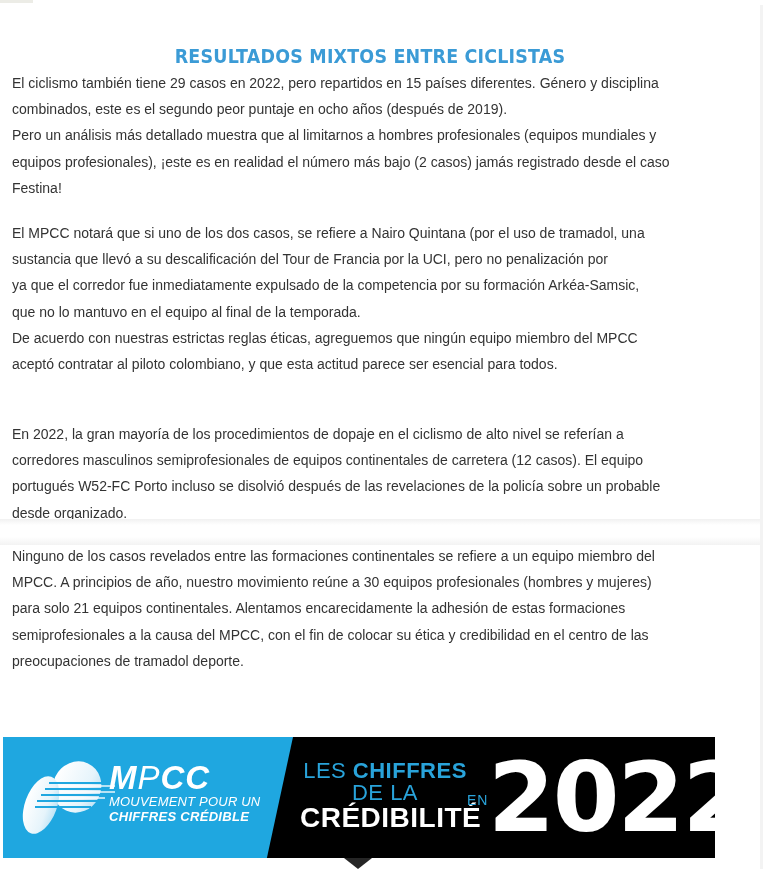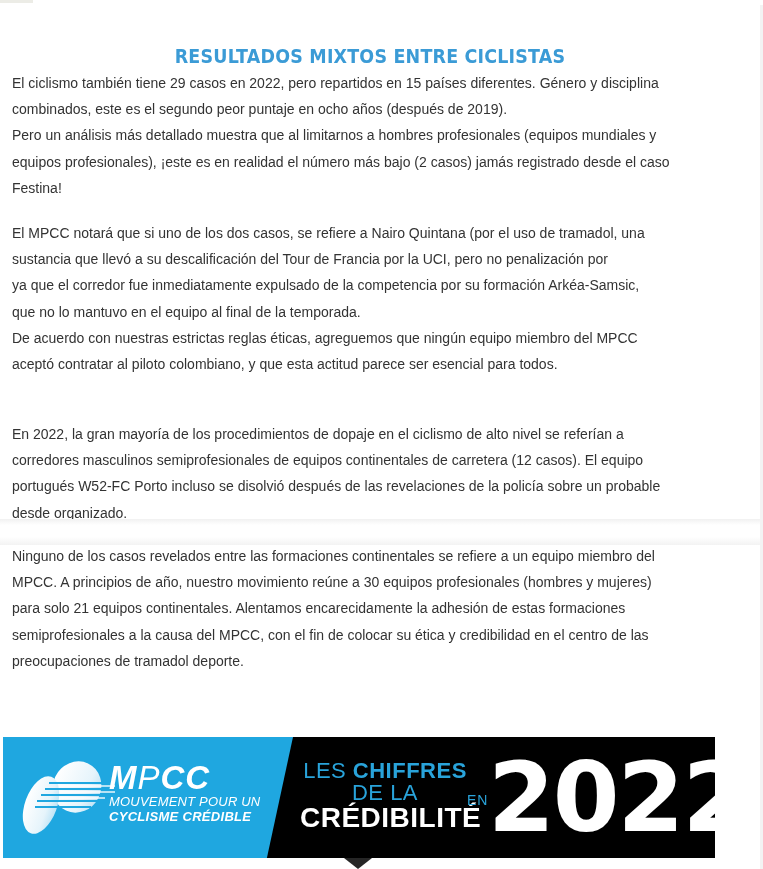--- a/index.html
+++ b/index.html
@@ -134,21 +134,21 @@
       <line x1="40" y1="33" x2="96" y2="33"></line>
       <line x1="40" y1="39" x2="86" y2="39"></line>
     </g>
   </svg>
 
   <div class="logo-text">
     <div class="logo-big">
       <span>M</span><span class="thin">P</span><span>CC</span>
     </div>
     <div class="logo-sub1">MOUVEMENT POUR UN</div>
-    <div class="logo-sub2">CYCLISME CRÉDIBLE</div>
+    <div class="logo-sub2">CHIFFRES CRÉDIBLE</div>
   </div>
 
   <div class="tag">
     <div class="l1"><span>LES </span><b>CHIFFRES</b></div>
     <div class="l2">DE LA</div>
     <div class="l3">CRÉDIBILITÉ</div>
   </div>
   <div class="en">EN</div>
   <div class="year">2022</div>
 

